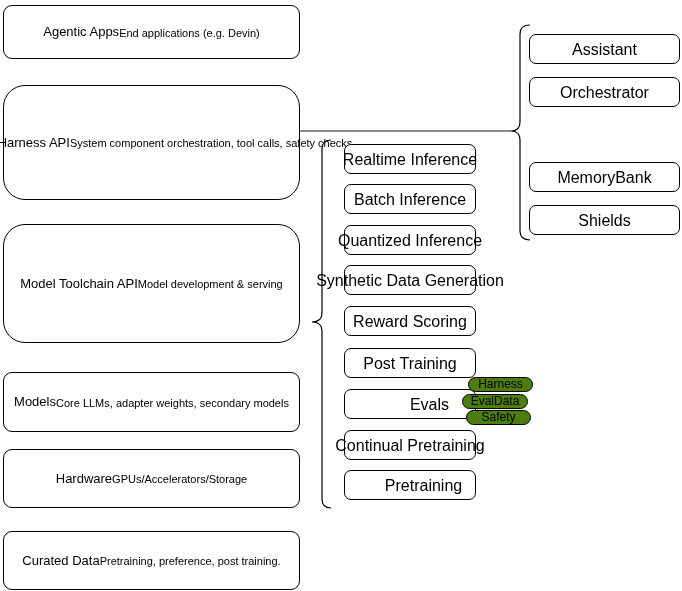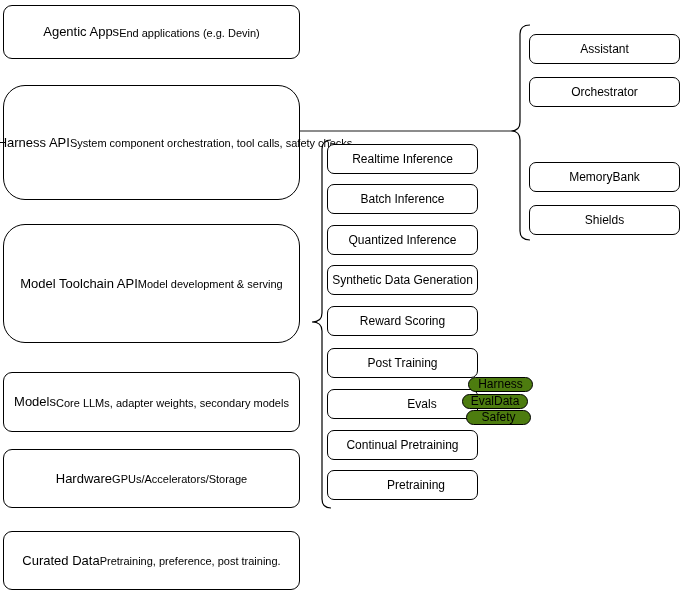--- a/index.html
+++ b/index.html
@@ -42,21 +42,21 @@
     line-height: 16px;
     white-space: nowrap;
   }
   .subtitle {
     font-size: 11px;
     line-height: 13px;
     margin-top: 2px;
     white-space: nowrap;
   }
   .label {
-    font-size: 12px;
+    font-size: 16px;
     line-height: 15px;
     white-space: nowrap;
   }
   .pill {
     position: absolute;
     box-sizing: border-box;
     background: #4d7c0f;
     border: 1px solid #000000;
     border-radius: 8px;
     display: flex;
@@ -70,21 +70,21 @@
   
   .lbox { left: 3px; width: 297px; }
   #lb0 { top: 5px;   height: 54px;  }
   #lb1 { top: 85px;  height: 115px; }
   #lb2 { top: 224px; height: 119px; }
   #lb3 { top: 372px; height: 60px;  }
   #lb4 { top: 449px; height: 59px; text-align: center;  }
   #lb5 { top: 531px; height: 59px;  }
 
   
-  .mbox { left: 327px; width: 151px; height: 30px; }
+  .mbox { left: 344px; width: 132px; height: 30px; }
   #mb0 { top: 144px; } #mb1 { top: 184px; } #mb2 { top: 225px; }
   #mb3 { top: 265px; } #mb4 { top: 306px; } #mb5 { top: 348px; }
   #mb6 { top: 389px; padding-left: 39px; } #mb7 { top: 430px; } #mb8 { top: 470px; padding-left: 27px; }
 
   
   .rbox { left: 529px; width: 151px; height: 30px; }
   #rb0 { top: 34px; }  #rb1 { top: 77px; }  #rb2 { top: 119px; }
   #rb3 { top: 162px; } #rb4 { top: 205px; }
 
   

